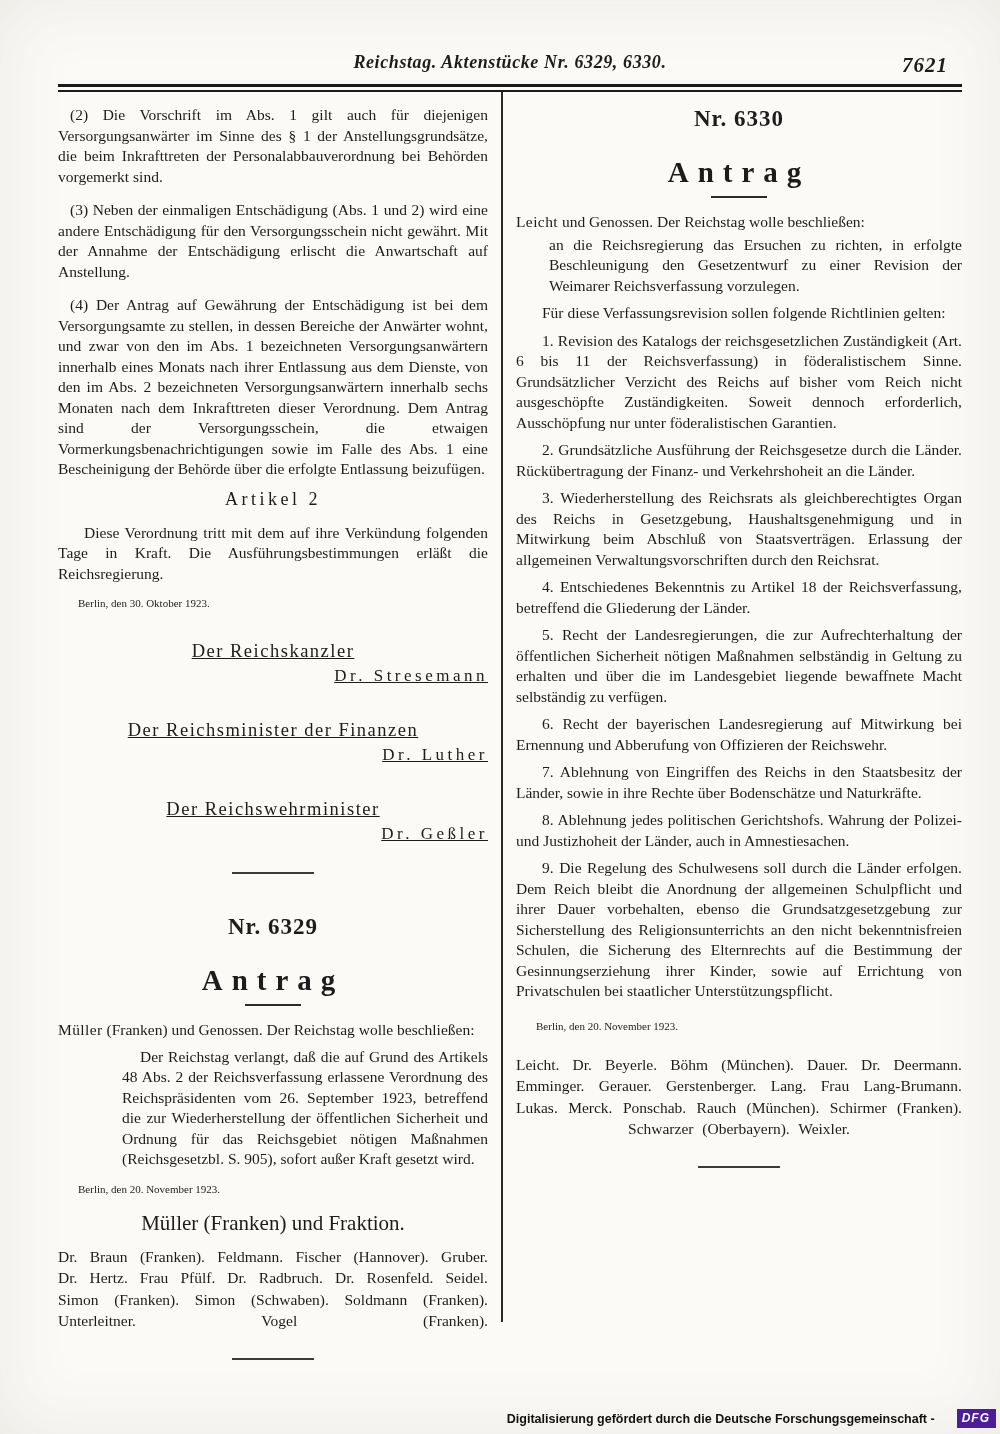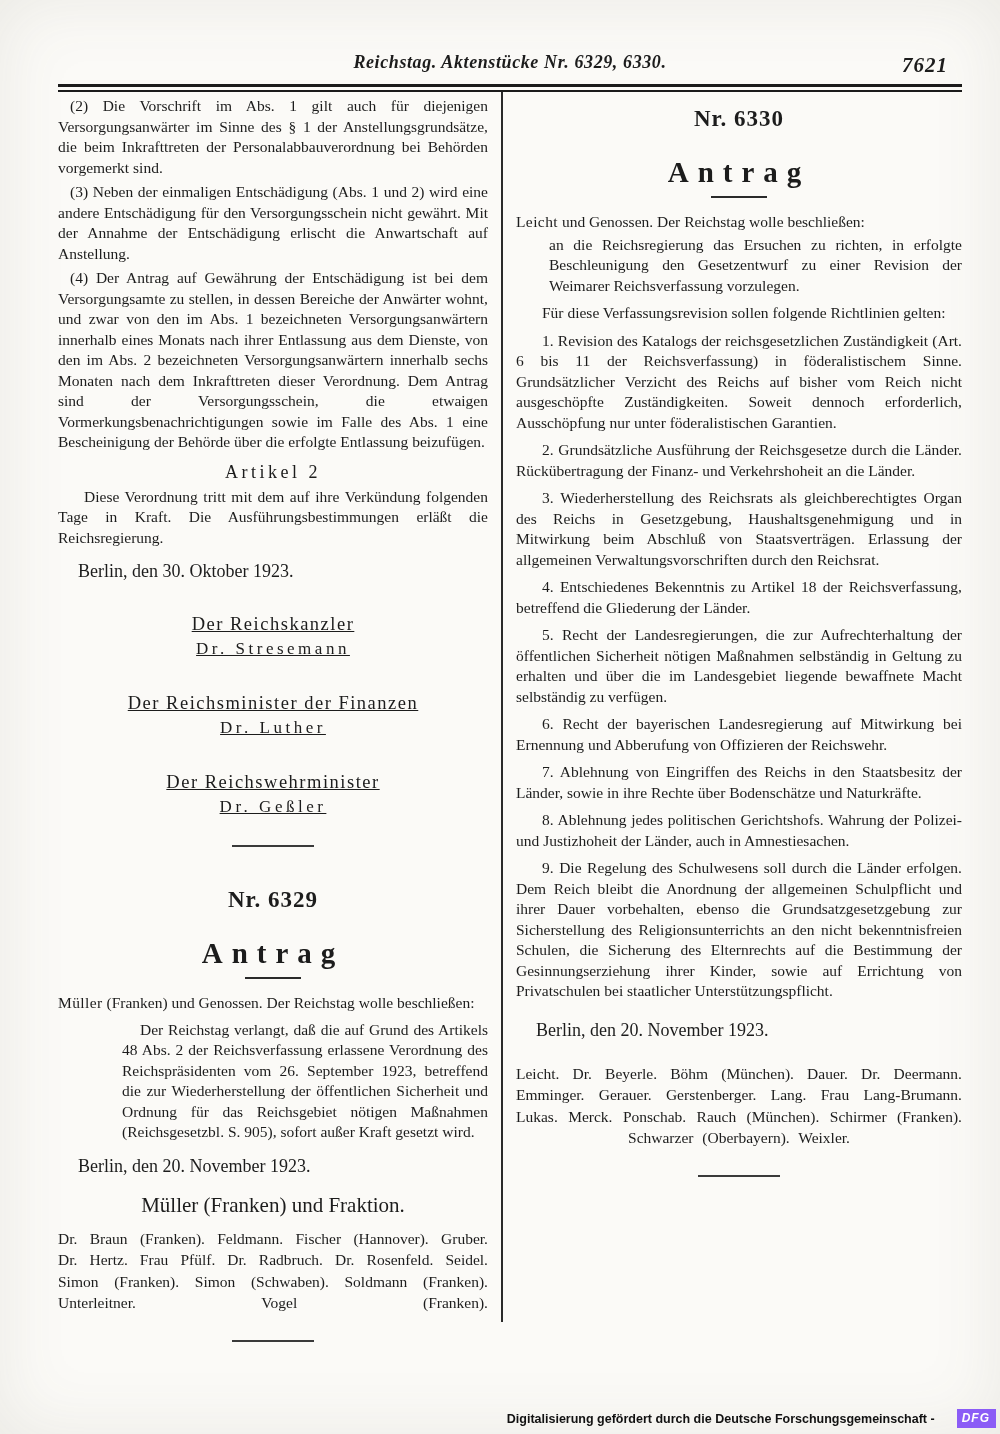--- a/index.html
+++ b/index.html
@@ -37,50 +37,50 @@
     background:#2a2a2a;
   }
   
   .col{position:absolute;top:92px;}
   .col-left{left:58px;width:430px;}
   .col-right{left:516px;width:446px;}
   p{margin:0;}
   .body{
     font-size:15.5px;line-height:20.5px;
     text-align:justify;
-    margin-top:4px;
+    margin-top:13px;
   }
   .ind{text-indent:12px;}
   .ind-lg{text-indent:26px;}
   .gpara{margin-top:7px;text-indent:26px;}
   .blockquote-left{
     margin-left:64px;margin-top:6px;text-indent:18px;
     font-size:15.5px;line-height:20.5px;text-align:justify;
   }
   .blockquote-right{
     margin-left:33px;margin-top:2px;
     font-size:15.5px;line-height:20.5px;text-align:justify;
   }
   .hang{
     margin-top:14px;
     padding-left:46px;text-indent:-46px;
     text-align:justify;
   }
   .lead-name{font-weight:normal;letter-spacing:0.4px;}
   .date-line{
     margin-top:13px;padding-left:20px;
-    font-size:18px;
+    font-size:11px;
   }
   .article-heading{
     margin-top:9px;
     text-align:center;font-size:18px;letter-spacing:3.5px;
   }
   .sig-block{margin-top:30px;text-align:center;text-decoration:underline;}
   .sig-title{font-size:18.5px;letter-spacing:1.5px;line-height:25px;}
-  .sig-name{font-size:17px;letter-spacing:3.5px;line-height:24px;}
+  .sig-name{font-size:17px;letter-spacing:3.5px;line-height:24px;text-align:right;}
   .short-rule{
     border:0;border-top:2px solid #3a3a3a;
     width:82px;margin:26px auto 0 auto;
   }
   .nr-heading{
     margin-top:40px;
     text-align:center;font-size:23px;font-weight:bold;letter-spacing:1px;
   }
   .antrag-heading{
     margin-top:24px;
@@ -104,21 +104,21 @@
   .footer{
     position:absolute;right:4px;bottom:6px;
     display:flex;align-items:center;gap:22px;
     font-family:"Liberation Sans","DejaVu Sans",sans-serif;
   }
   .footer-text{
     font-size:12.5px;font-weight:bold;color:#111;
   }
   .dfg-logo{
     display:inline-block;
-    background:#8b5cf6;color:#ffffff;
+    background:#4c1d95;color:#ffffff;
     font-size:12px;font-weight:bold;font-style:italic;
     padding:2px 6px 3px 5px;letter-spacing:1px;
   }
 </style>
 </head>
 <body>
 
 <div class="page">
 
   <div class="header">

